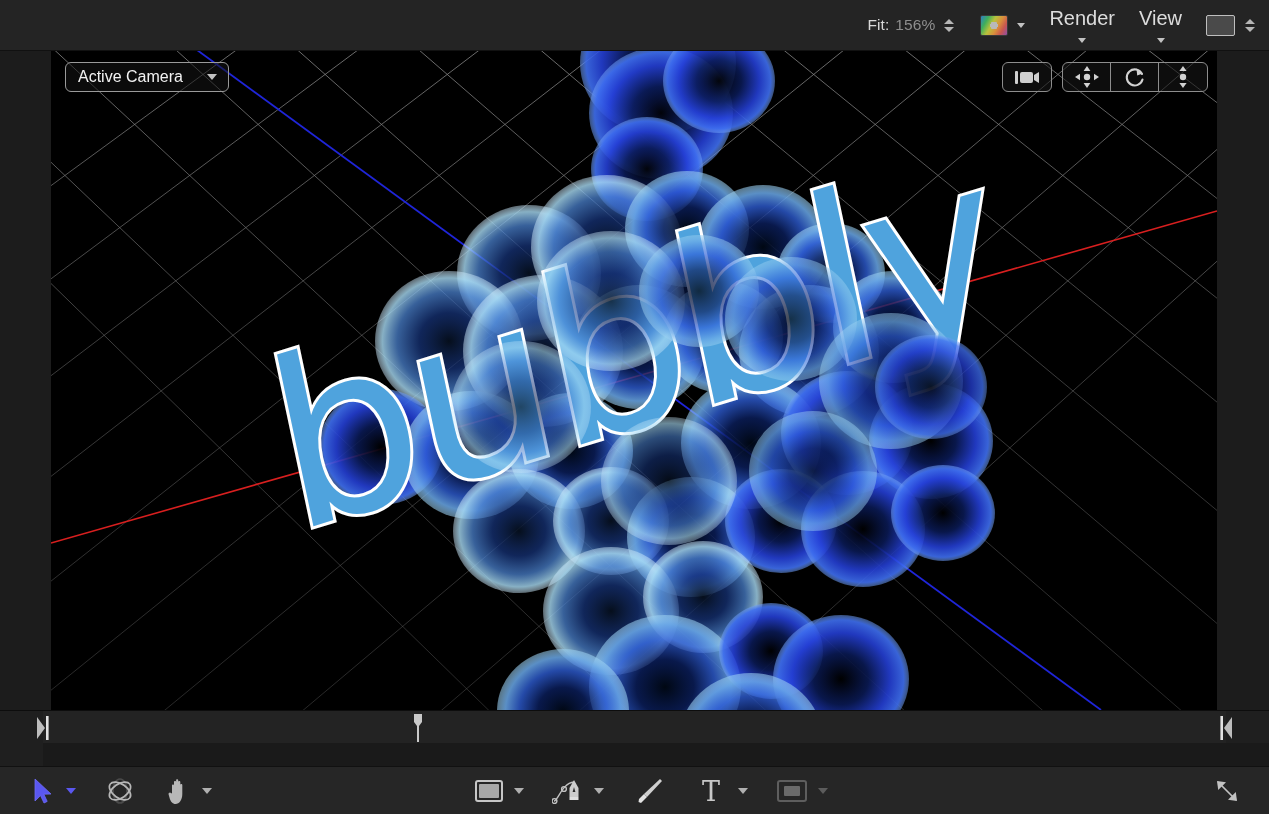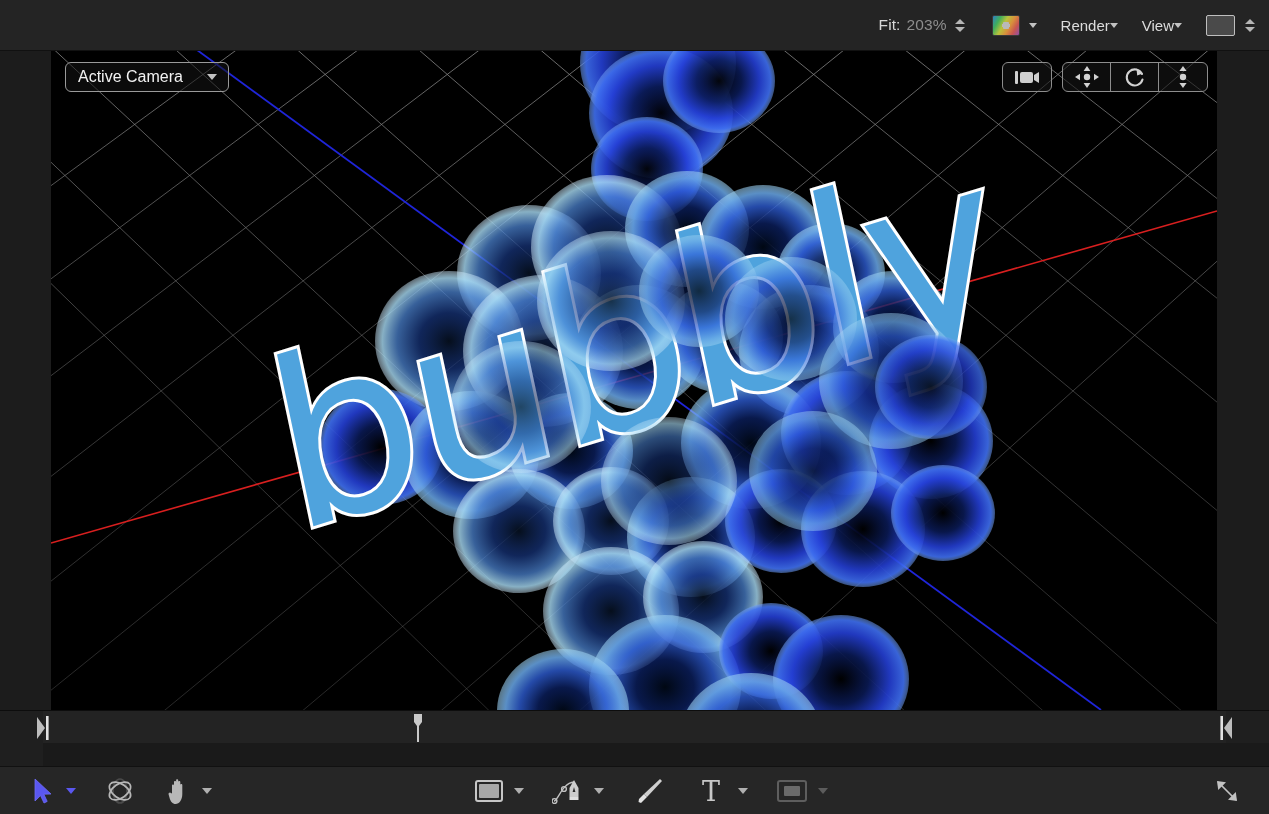--- a/index.html
+++ b/index.html
@@ -74,24 +74,25 @@
     border-left: 5px solid transparent;
     border-right: 5px solid transparent;
     border-top: 6px solid #c2c2c2;
     display: inline-block;
   }
   .chev-sm {
     border-left-width: 4.5px; border-right-width: 4.5px; border-top-width: 5.5px;
   }
 
   .menu-btn {
-    display: flex; align-items: center; gap: 0;
-    font-size: 15px; color: #dcdcdc;
+    display: flex; align-items: center; gap: 8px;
+    font-size: 20px; color: #dcdcdc;
     margin-right: 24px;
     cursor: default;
+    flex-direction: column;
   }
 
   .bg-swatch-group { display: flex; align-items: center; gap: 7px; }
   .bg-swatch {
     width: 29px; height: 21px;
     background: #4a4a4a;
     border: 1.5px solid #bfbfbf;
     border-radius: 2px;
   }
 
@@ -256,21 +257,21 @@
 </style>
 </head>
 <body>
 
 <div id="app">
 
   <div class="top-bar">
 
     <div class="fit-group">
       <span class="fit-label">Fit:</span>
-      <span class="fit-value">203%</span>
+      <span class="fit-value">156%</span>
       <span class="stepper">
         <span class="up"></span>
           <span class="dn"></span>
       </span>
     </div>
 
     <div class="color-swatch-group">
       <span class="color-swatch"></span>
       <span class="chev chev-sm"></span>
     </div>

